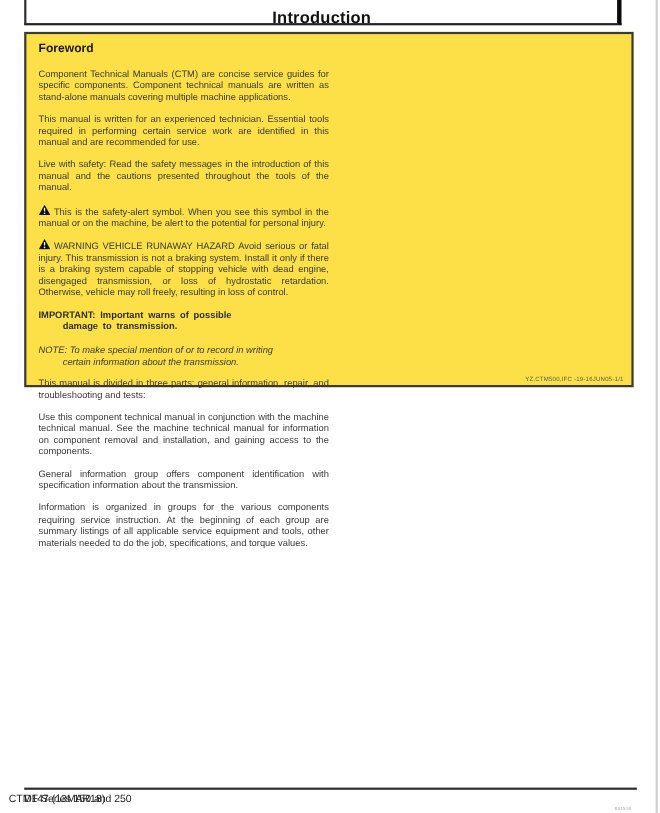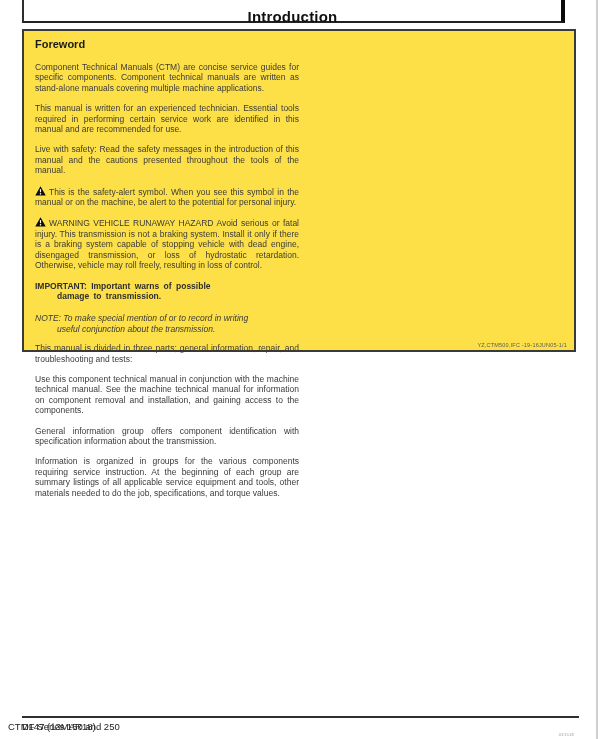--- a/index.html
+++ b/index.html
@@ -74,21 +74,21 @@
               </svg></span><span>WARNING VEHICLE RUNAWAY HAZARD Avoid serious or fatal injury. This transmission is not a braking system. Install it only if there is a braking system capable of stopping vehicle with dead engine, disengaged transmission, or loss of hydrostatic retardation. Otherwise, vehicle may roll freely, resulting in loss of control.</span></p>
         <div class="important">
           <div>IMPORTANT: Important warns of possible</div>
           <div class="cont">damage to transmission.</div>
         </div>
       </div>
 
       <div class="col right">
         <div class="note">
           <div>NOTE: To make special mention of or to record in writing</div>
-          <div class="cont">useful conjunction about the transmission.</div>
+          <div class="cont">certain information about the transmission.</div>
         </div>
         <p>This manual is divided in three parts; general information, repair, and troubleshooting and tests:</p>
         <p>Use this component technical manual in conjunction with the machine technical manual. See the machine technical manual for information on component removal and installation, and gaining access to the components.</p>
         <p>General information group offers component identification with specification information about the transmission.</p>
         <p>Information is organized in groups for the various components requiring service instruction. At the beginning of each group are summary listings of all applicable service equipment and tools, other materials needed to do the job, specifications, and torque values.</p>
       </div>
     </div>
 
     <div class="pub-code">YZ,CTM500,IFC  -19-16JUN05-1/1</div>
   </div>

